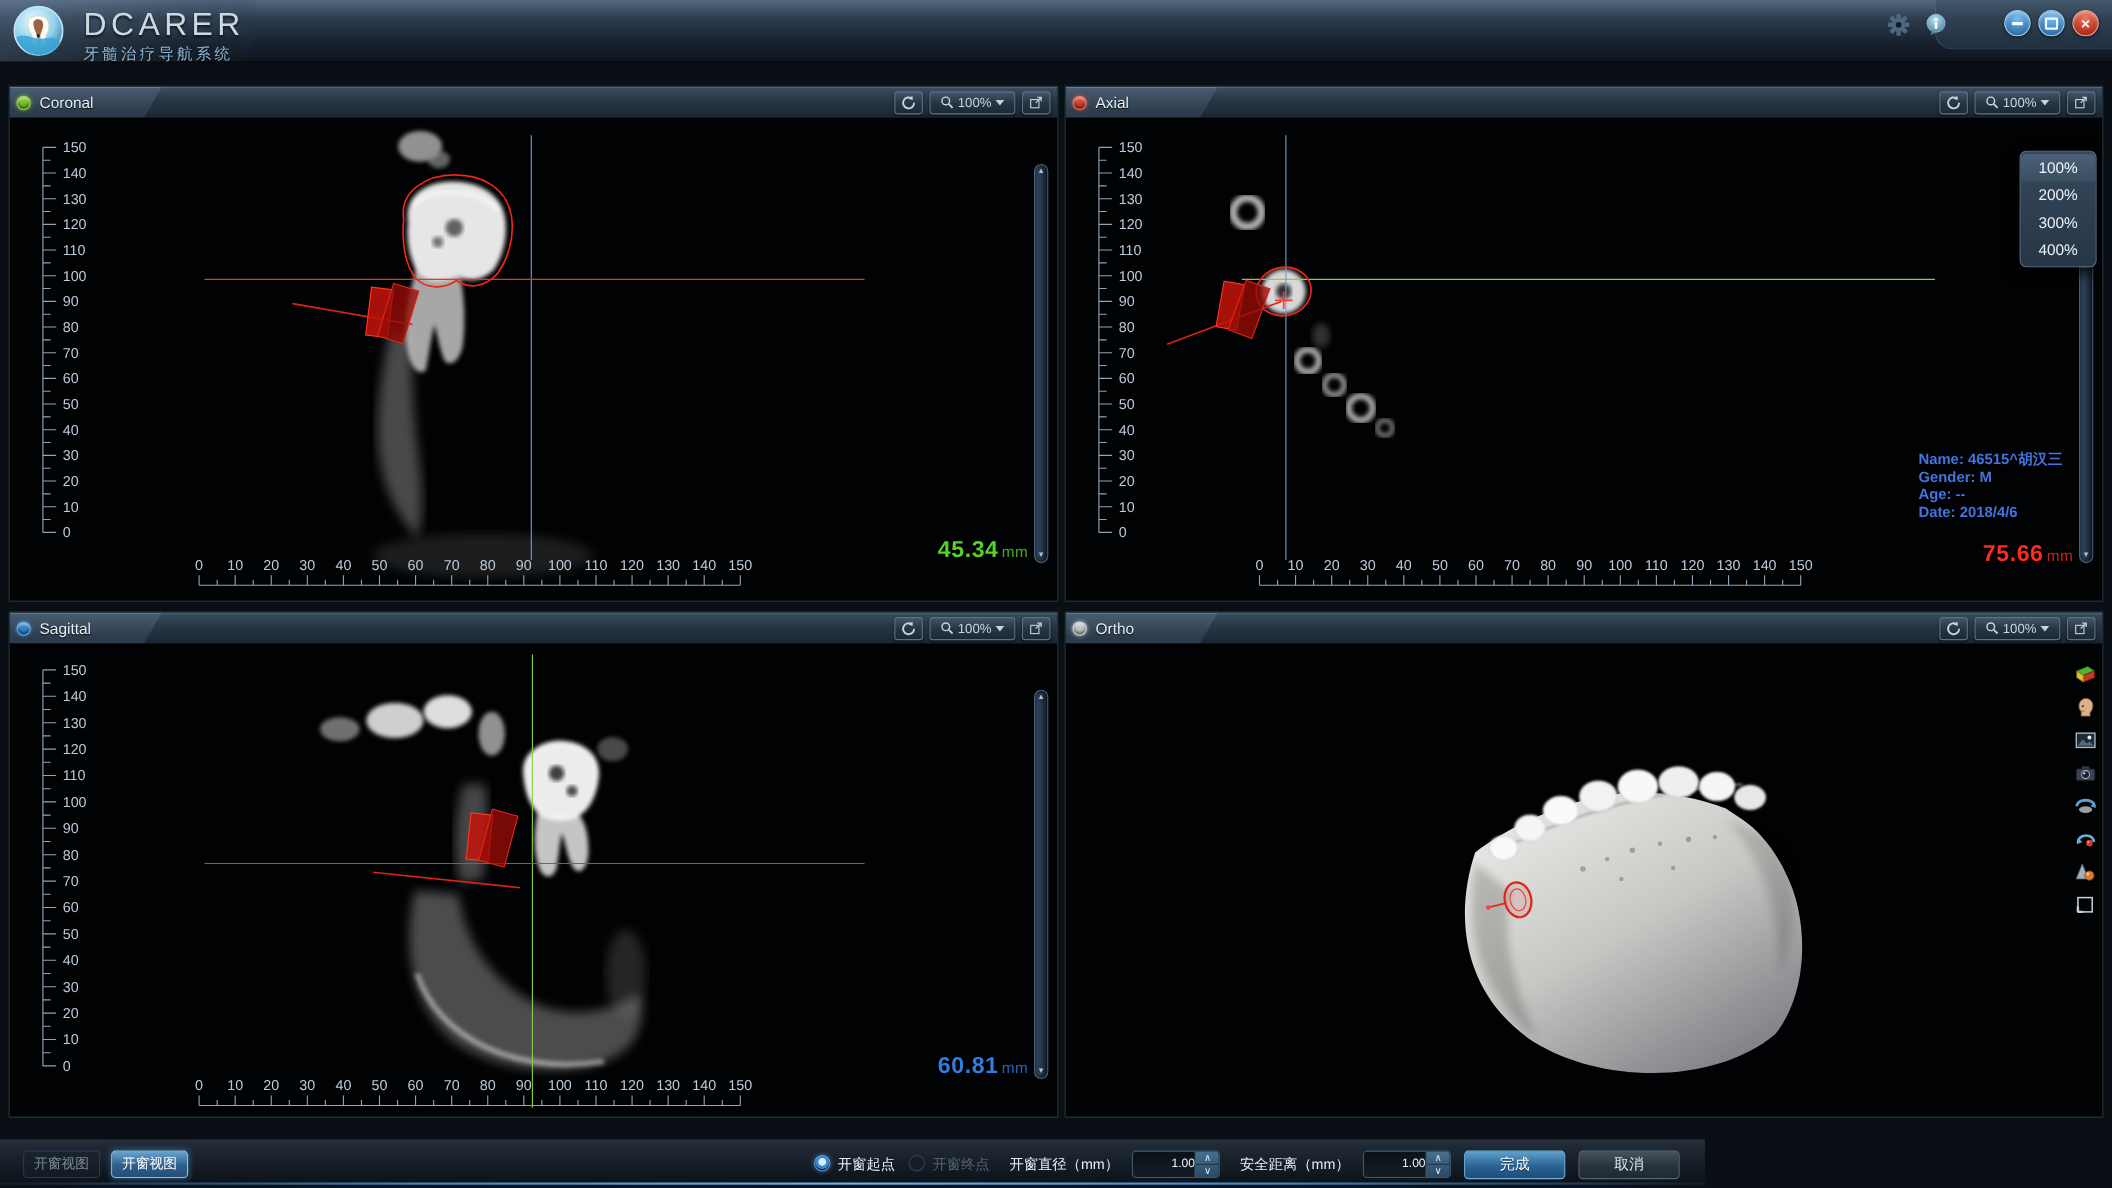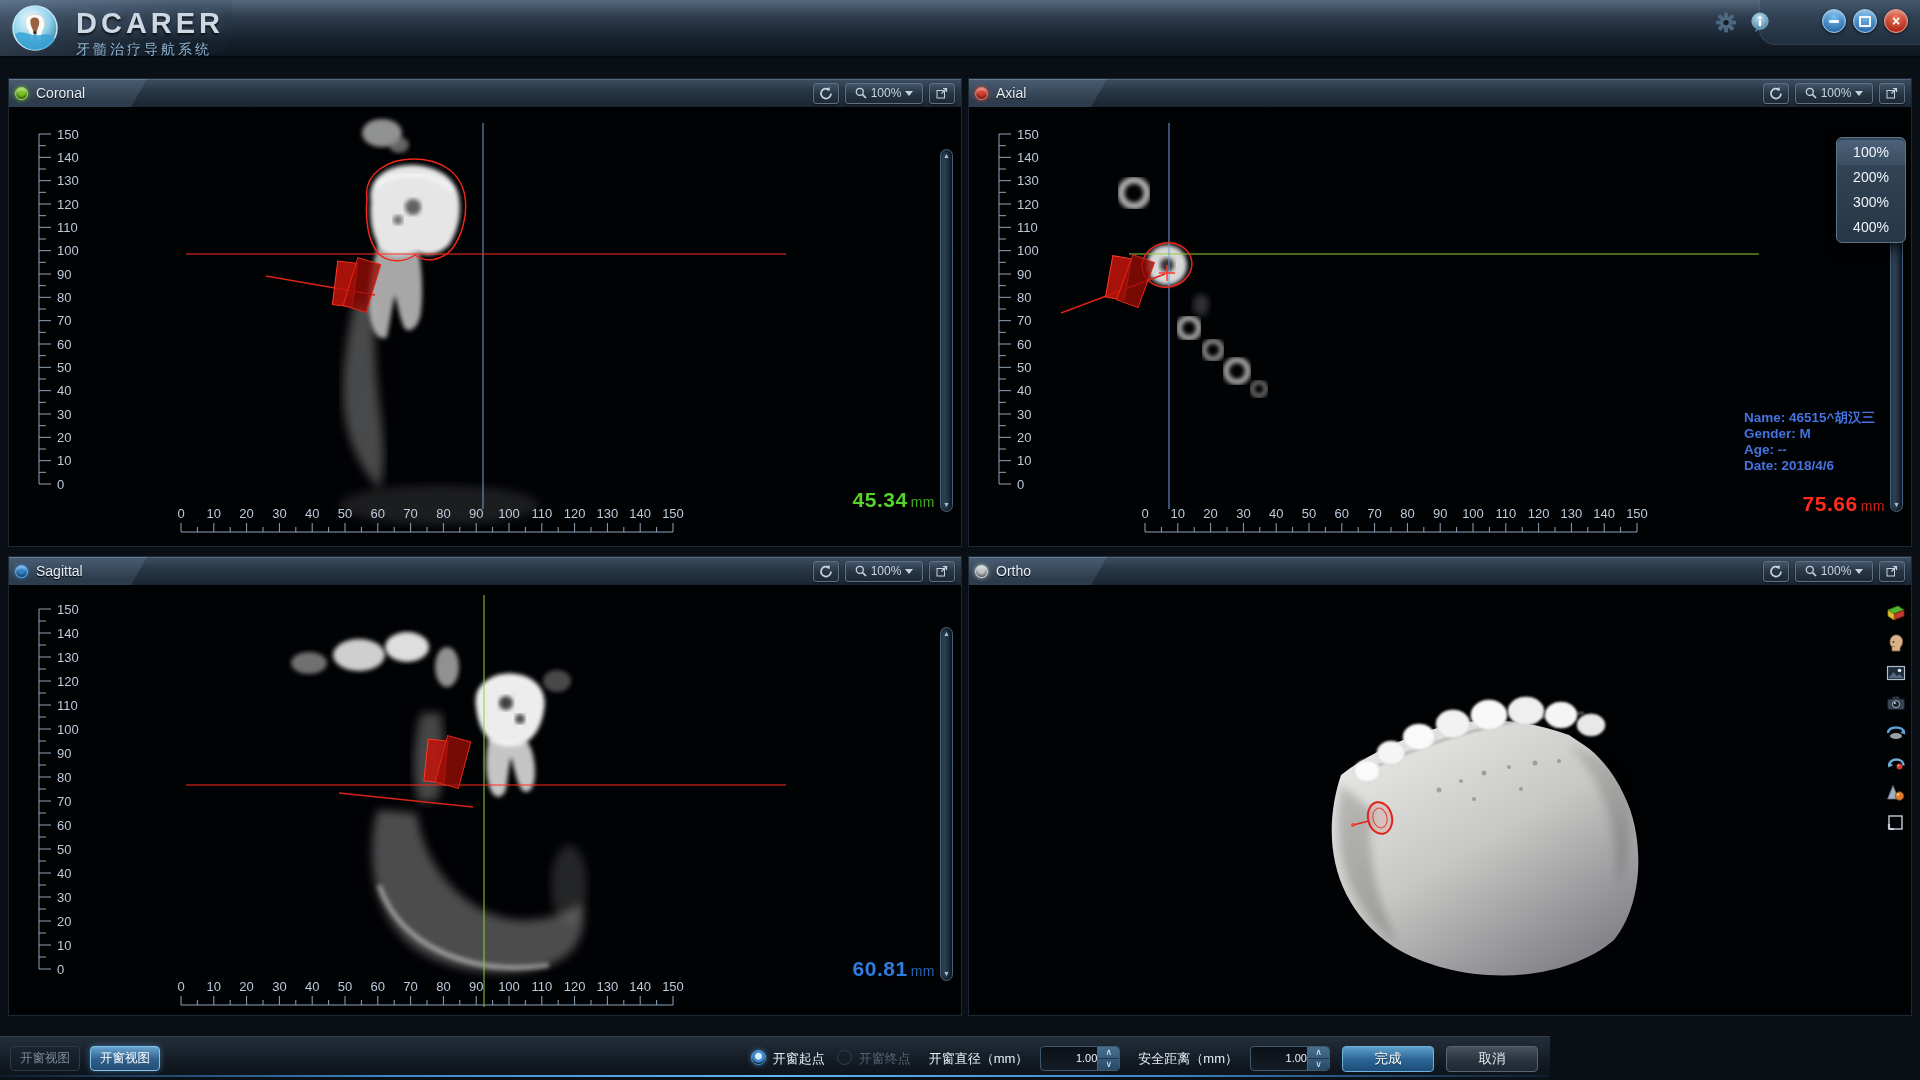--- a/index.html
+++ b/index.html
@@ -12,21 +12,21 @@
     background:linear-gradient(180deg,#54687e 0%,#2d3c4d 30%,#16202c 72%,#0e151d 100%);
     border-bottom:1px solid #060a0e;}
   .logo-plate{position:absolute;left:0;top:0;width:232px;height:56px;
     background:linear-gradient(100deg,rgba(120,150,180,.28),rgba(40,56,74,.12) 75%);
     border-radius:0 0 26px 0;}
   .winctl-plate{position:absolute;right:0;top:0;width:160px;height:44px;
     background:rgba(52,70,92,.45);border-radius:0 0 0 16px;
     border-left:1px solid rgba(140,170,200,.18);border-bottom:1px solid rgba(140,170,200,.12);}
   .logo{position:absolute;left:12px;top:5px;width:46px;height:46px;}
   .brand{position:absolute;left:76px;top:7px;}
-  .brand-name{font-size:29px;font-weight:bold;letter-spacing:4px;color:#cdd8e3;
+  .brand-name{font-size:29px;font-weight:normal;letter-spacing:4px;color:#cdd8e3;
     text-shadow:0 2px 3px rgba(0,0,0,.8),0 0 8px rgba(150,190,230,.25);}
   .brand-sub{margin-top:1px;font-size:14px;letter-spacing:3px;color:#8fb6d6;
     text-shadow:0 1px 2px rgba(0,0,0,.7);}
   .tb-icons{position:absolute;right:150px;top:12px;display:flex;gap:14px;align-items:center;}
   .tb-winctl{position:absolute;right:12px;top:9px;display:flex;gap:7px;align-items:center;}
   .wbtn{width:22px;height:22px;border-radius:50%;display:flex;align-items:center;justify-content:center;
     border:1px solid #9fd0f2;box-shadow:0 1px 3px rgba(0,0,0,.6), inset 0 2px 3px rgba(255,255,255,.45);}
   .wbtn.blue{background:radial-gradient(circle at 50% 30%,#79c0ef,#2f6fae 75%);}
   .wbtn.red{background:radial-gradient(circle at 50% 30%,#ef7a62,#b02a18 75%);border-color:#f0a090;}
   .glyph-min{display:block;width:10px;height:3px;background:#f2faff;border-radius:1px;}
@@ -85,21 +85,21 @@
   .dd-item.first{background:linear-gradient(180deg,#4c6178,#3a4e61);border-radius:5px 5px 0 0;}
 
   
   .icon-rail{position:absolute;right:3px;top:18px;width:24px;display:flex;flex-direction:column;
     gap:10px;align-items:center;z-index:5;}
   .rail-btn{width:20px;height:20px;display:flex;align-items:center;justify-content:center;}
 
   
   .footer{position:absolute;left:0;top:1036px;width:1550px;height:44px;box-sizing:border-box;
     background:linear-gradient(180deg,#232e3a,#10171f 70%,#0b1118);
-    border-top:1px solid #31404f;display:flex;align-items:center;padding:0 10px;gap:10px;}
+    border-top:1px solid #31404f;display:flex;align-items:center;padding:0 21px;gap:10px;}
   .footer::after{content:"";position:absolute;left:0;right:0;bottom:3px;height:2px;
     background:linear-gradient(90deg,rgba(30,70,110,.2),#3f86c8 25%,#62b4f4 50%,#3f86c8 75%,rgba(30,70,110,.2));}
   .vbtn{height:23px;padding:0 9px;display:flex;align-items:center;border-radius:4px;font-size:12.5px;}
   .vbtn.inactive{background:linear-gradient(180deg,#1b242e,#121a22);border:1px solid #2c3a48;color:#7b8b9a;}
   .vbtn.active{background:linear-gradient(180deg,#69a3cf,#2e5f8c 55%,#234d75);border:1px solid #83c4ef;
     color:#ffffff;box-shadow:0 0 6px rgba(90,160,220,.5);}
   .instruction{font-size:13px;color:#d4dde5;margin-left:8px;white-space:nowrap;}
   .foot-right{margin-left:auto;display:flex;align-items:center;gap:12px;padding-right:2px;}
   .radio-wrap{display:flex;align-items:flex-start;gap:7px;}
   .radio{width:15px;height:15px;border-radius:50%;box-sizing:border-box;}

